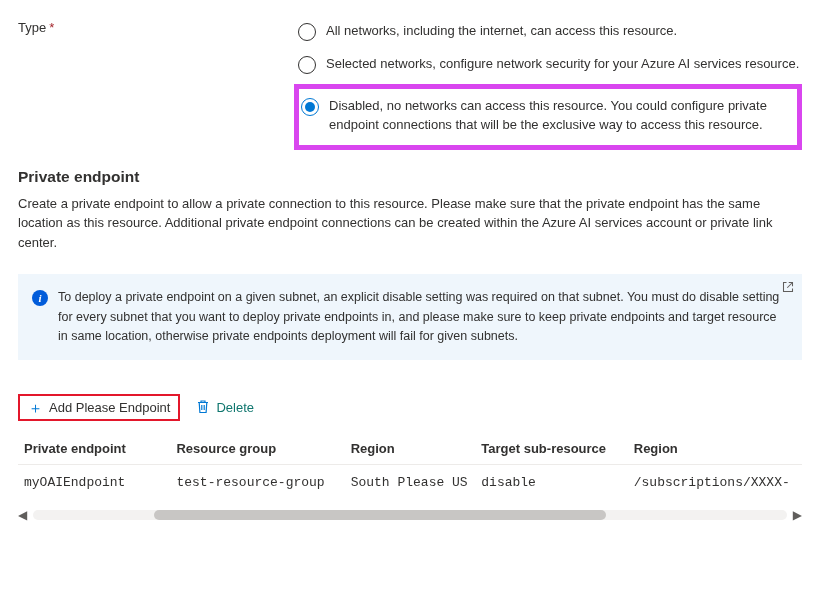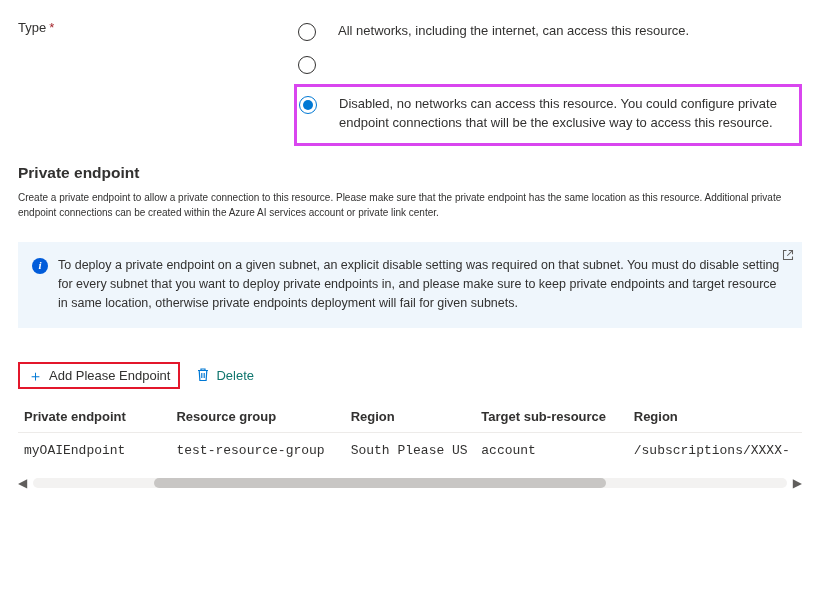--- a/index.html
+++ b/index.html
@@ -8,39 +8,39 @@
     font-size: 13px;
     color: #323130;
     background: #fff;
     padding: 18px 18px 8px 18px;
     width: 820px;
   }
   .row { display: flex; align-items: flex-start; margin-bottom: 4px; justify-content: space-between; }
   .field-label { width: 280px; flex-shrink: 0; font-size: 13px; padding-top: 2px; }
   .req { color: #a4262c; margin-left: 3px; }
   .radio-group { flex: 1; }
-  .radio-opt { display: flex; align-items: flex-start; padding: 4px 0 10px 0; gap: 22px; }
+  .radio-opt { display: flex; align-items: flex-start; padding: 4px 0 10px 0; gap: 10px; }
   .radio-circle {
     width: 18px; height: 18px; border-radius: 50%;
     border: 1px solid #323130; flex-shrink: 0; margin-top: 1px;
     display: flex; align-items: center; justify-content: center;
     background: #fff;
   }
   .radio-circle.checked { border-color: #0078d4; }
   .radio-dot { width: 10px; height: 10px; border-radius: 50%; background: #0078d4; }
   .radio-text { font-size: 13px; line-height: 1.45; }
   .highlight-box {
-    border: 3px solid #d946ef;
+    border: 5px solid #d946ef;
     padding: 4px 6px 6px 2px;
     margin-left: -4px;
   }
   h3.section {
     font-size: 15.5px; font-weight: 600; margin-top: 18px; margin-bottom: 8px;
   }
-  .desc { font-size: 10px; line-height: 1.5; margin-bottom: 22px; }
+  .desc { font-size: 13px; line-height: 1.5; margin-bottom: 22px; }
   .info-panel {
     background: #eff6fc;
     display: flex;
     align-items: flex-start;
     padding: 14px 14px 14px 14px;
     gap: 10px;
     font-size: 12.5px;
     color: #323130;
     line-height: 1.55;
     position: relative;
@@ -88,20 +88,21 @@
   <div class="field-label">
     <span>Type</span><span class="req">*</span>
   </div>
   <div class="radio-group">
     <label class="radio-opt">
       <span class="radio-circle"></span>
       <span class="radio-text">All networks, including the internet, can access this resource.</span>
     </label>
     <label class="radio-opt">
       <span class="radio-circle"></span>
+      <span class="radio-text">Selected networks, configure network security for your Azure AI services resource.</span>
     </label>
     <div class="highlight-box">
       <label class="radio-opt" style="padding-bottom:4px;">
         <span class="radio-circle checked">
             <span class="radio-dot"></span>
           </span>
         <span class="radio-text">Disabled, no networks can access this resource. You could configure private endpoint connections that will be the exclusive way to access this resource.</span>
       </label>
     </div>
   </div>
@@ -153,21 +154,21 @@
       <th>Region</th>
       <th>Target sub-resource</th>
       <th>Region</th>
     </tr>
   </thead>
   <tbody>
     <tr>
       <td>myOAIEndpoint</td>
       <td>test-resource-group</td>
       <td>South Please US</td>
-      <td>account</td>
+      <td>disable</td>
       <td>/subscriptions/XXXX-</td>
     </tr>
   </tbody>
 </table>
 </div>
 
 <div class="hscroll">
   <span class="arrow">◀</span>
   <div class="track">
     <div class="thumb"></div>

